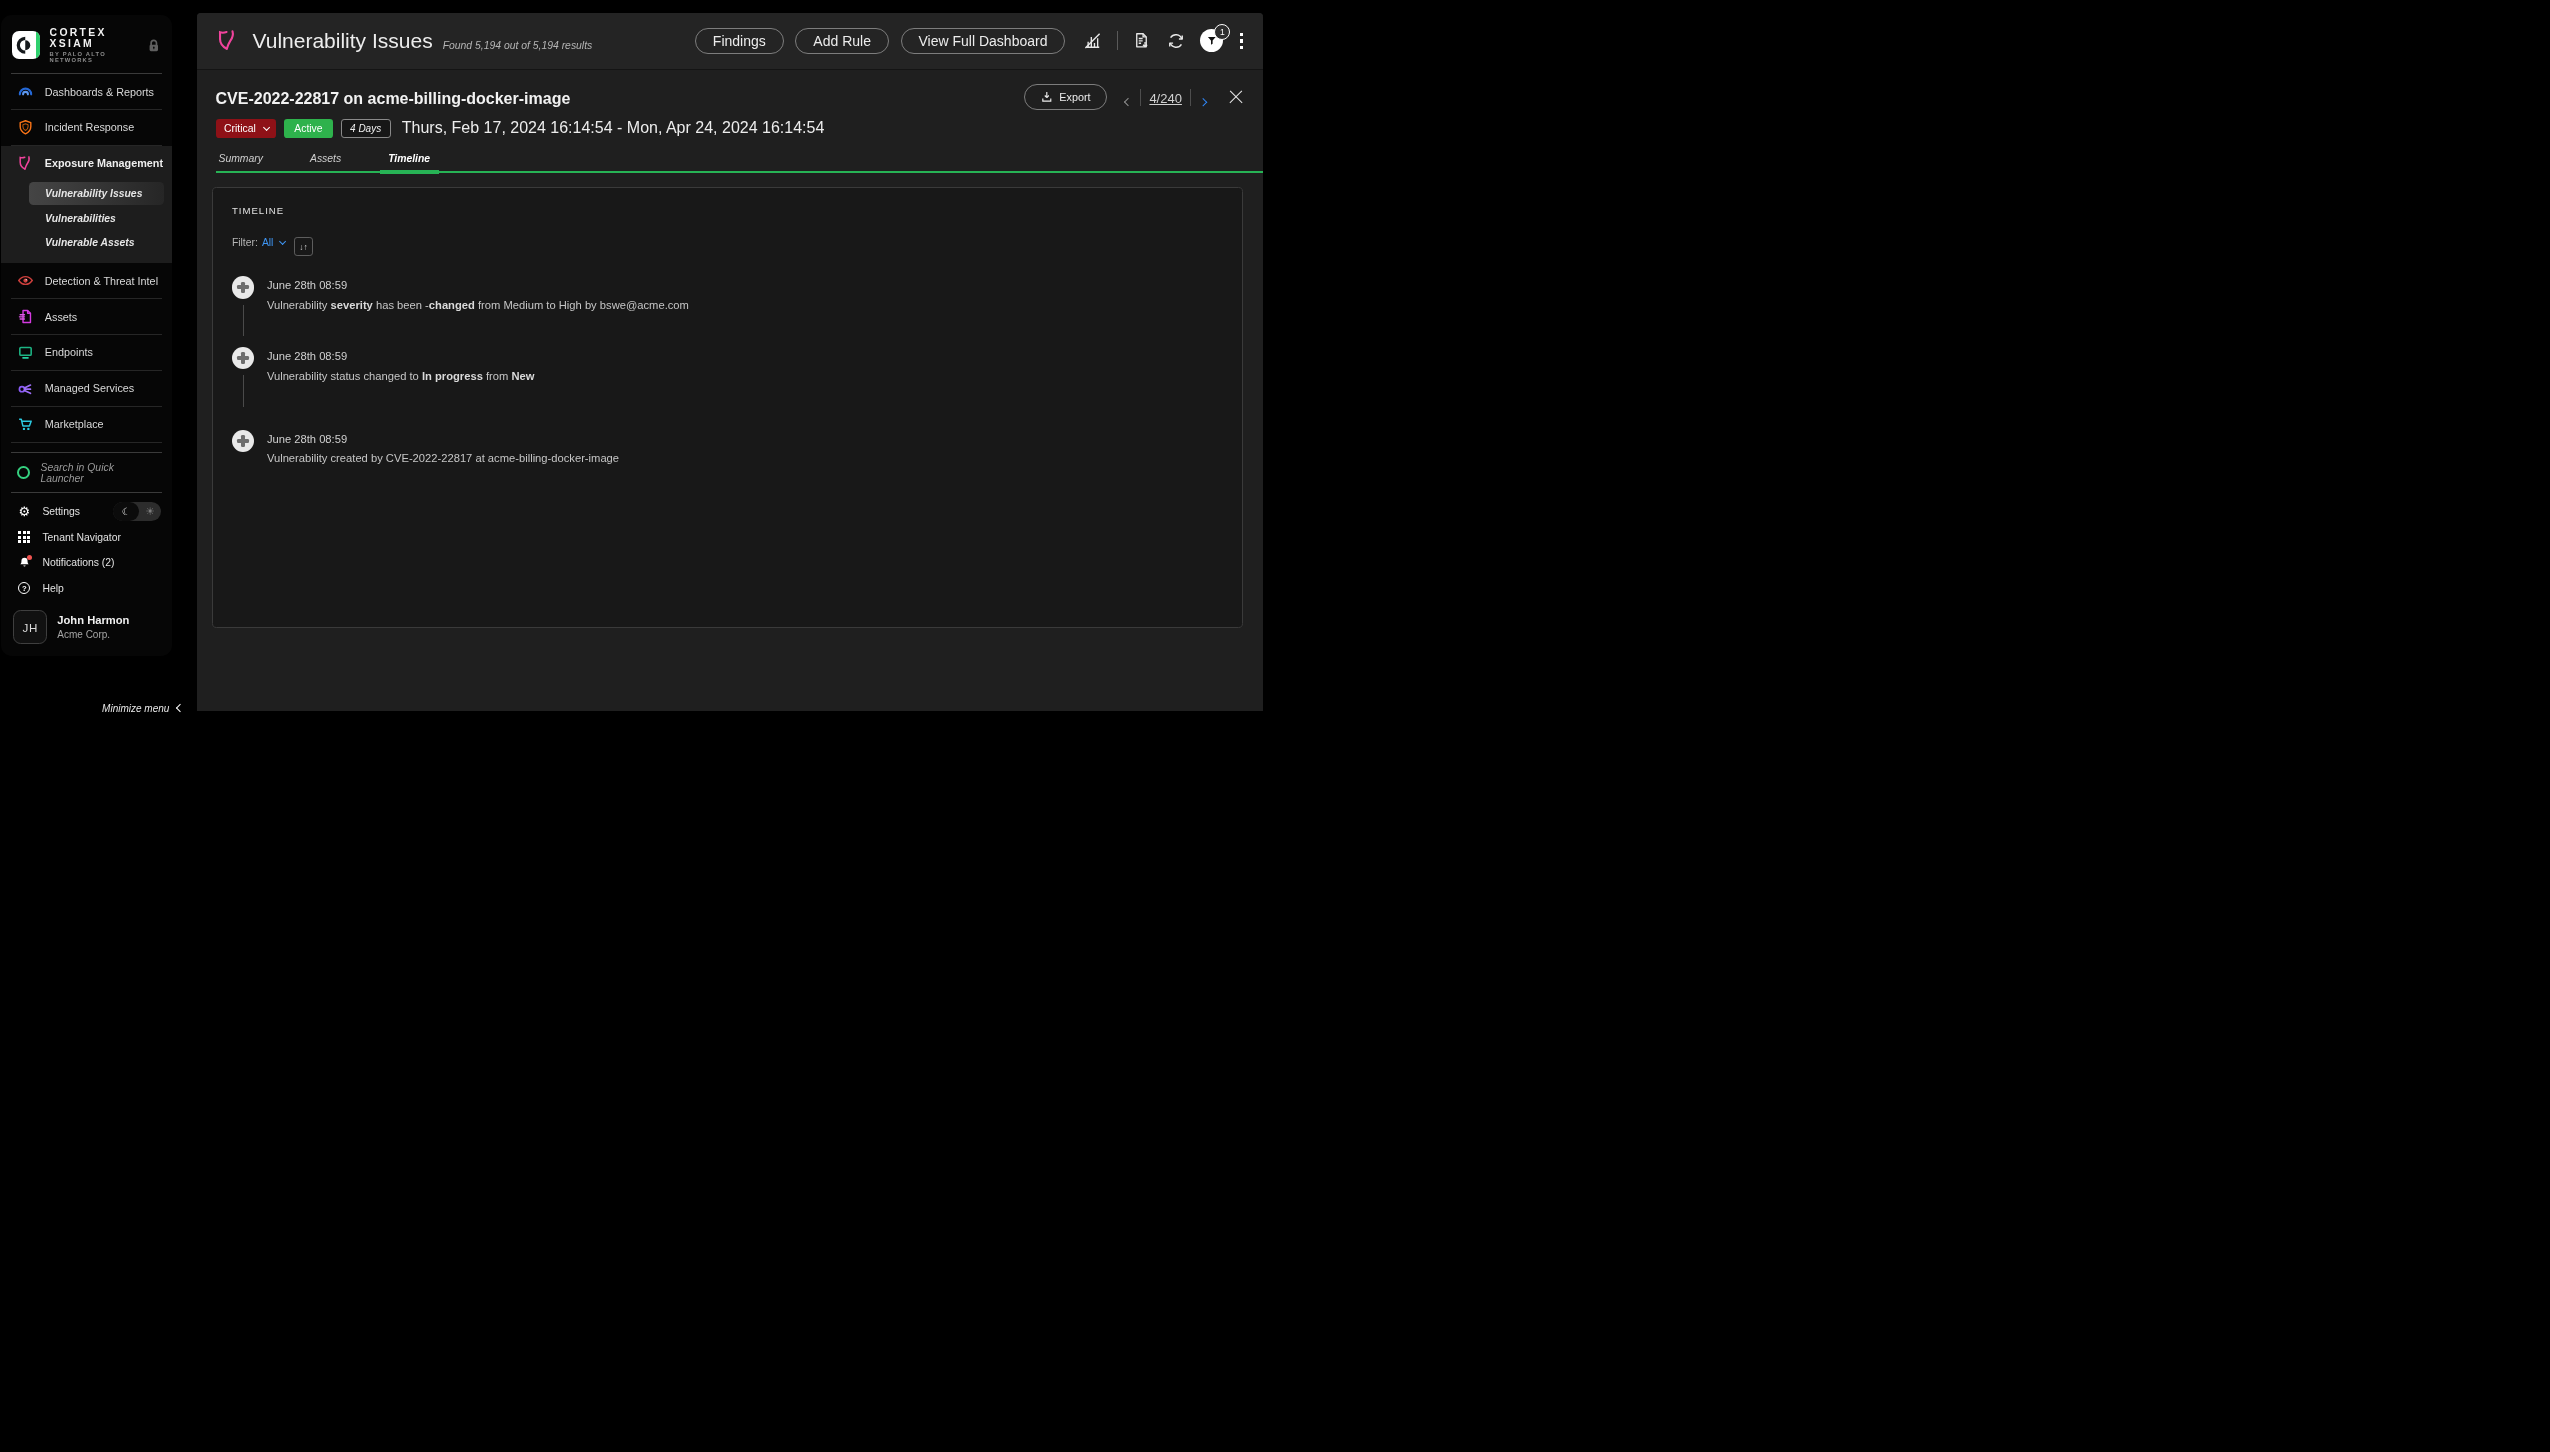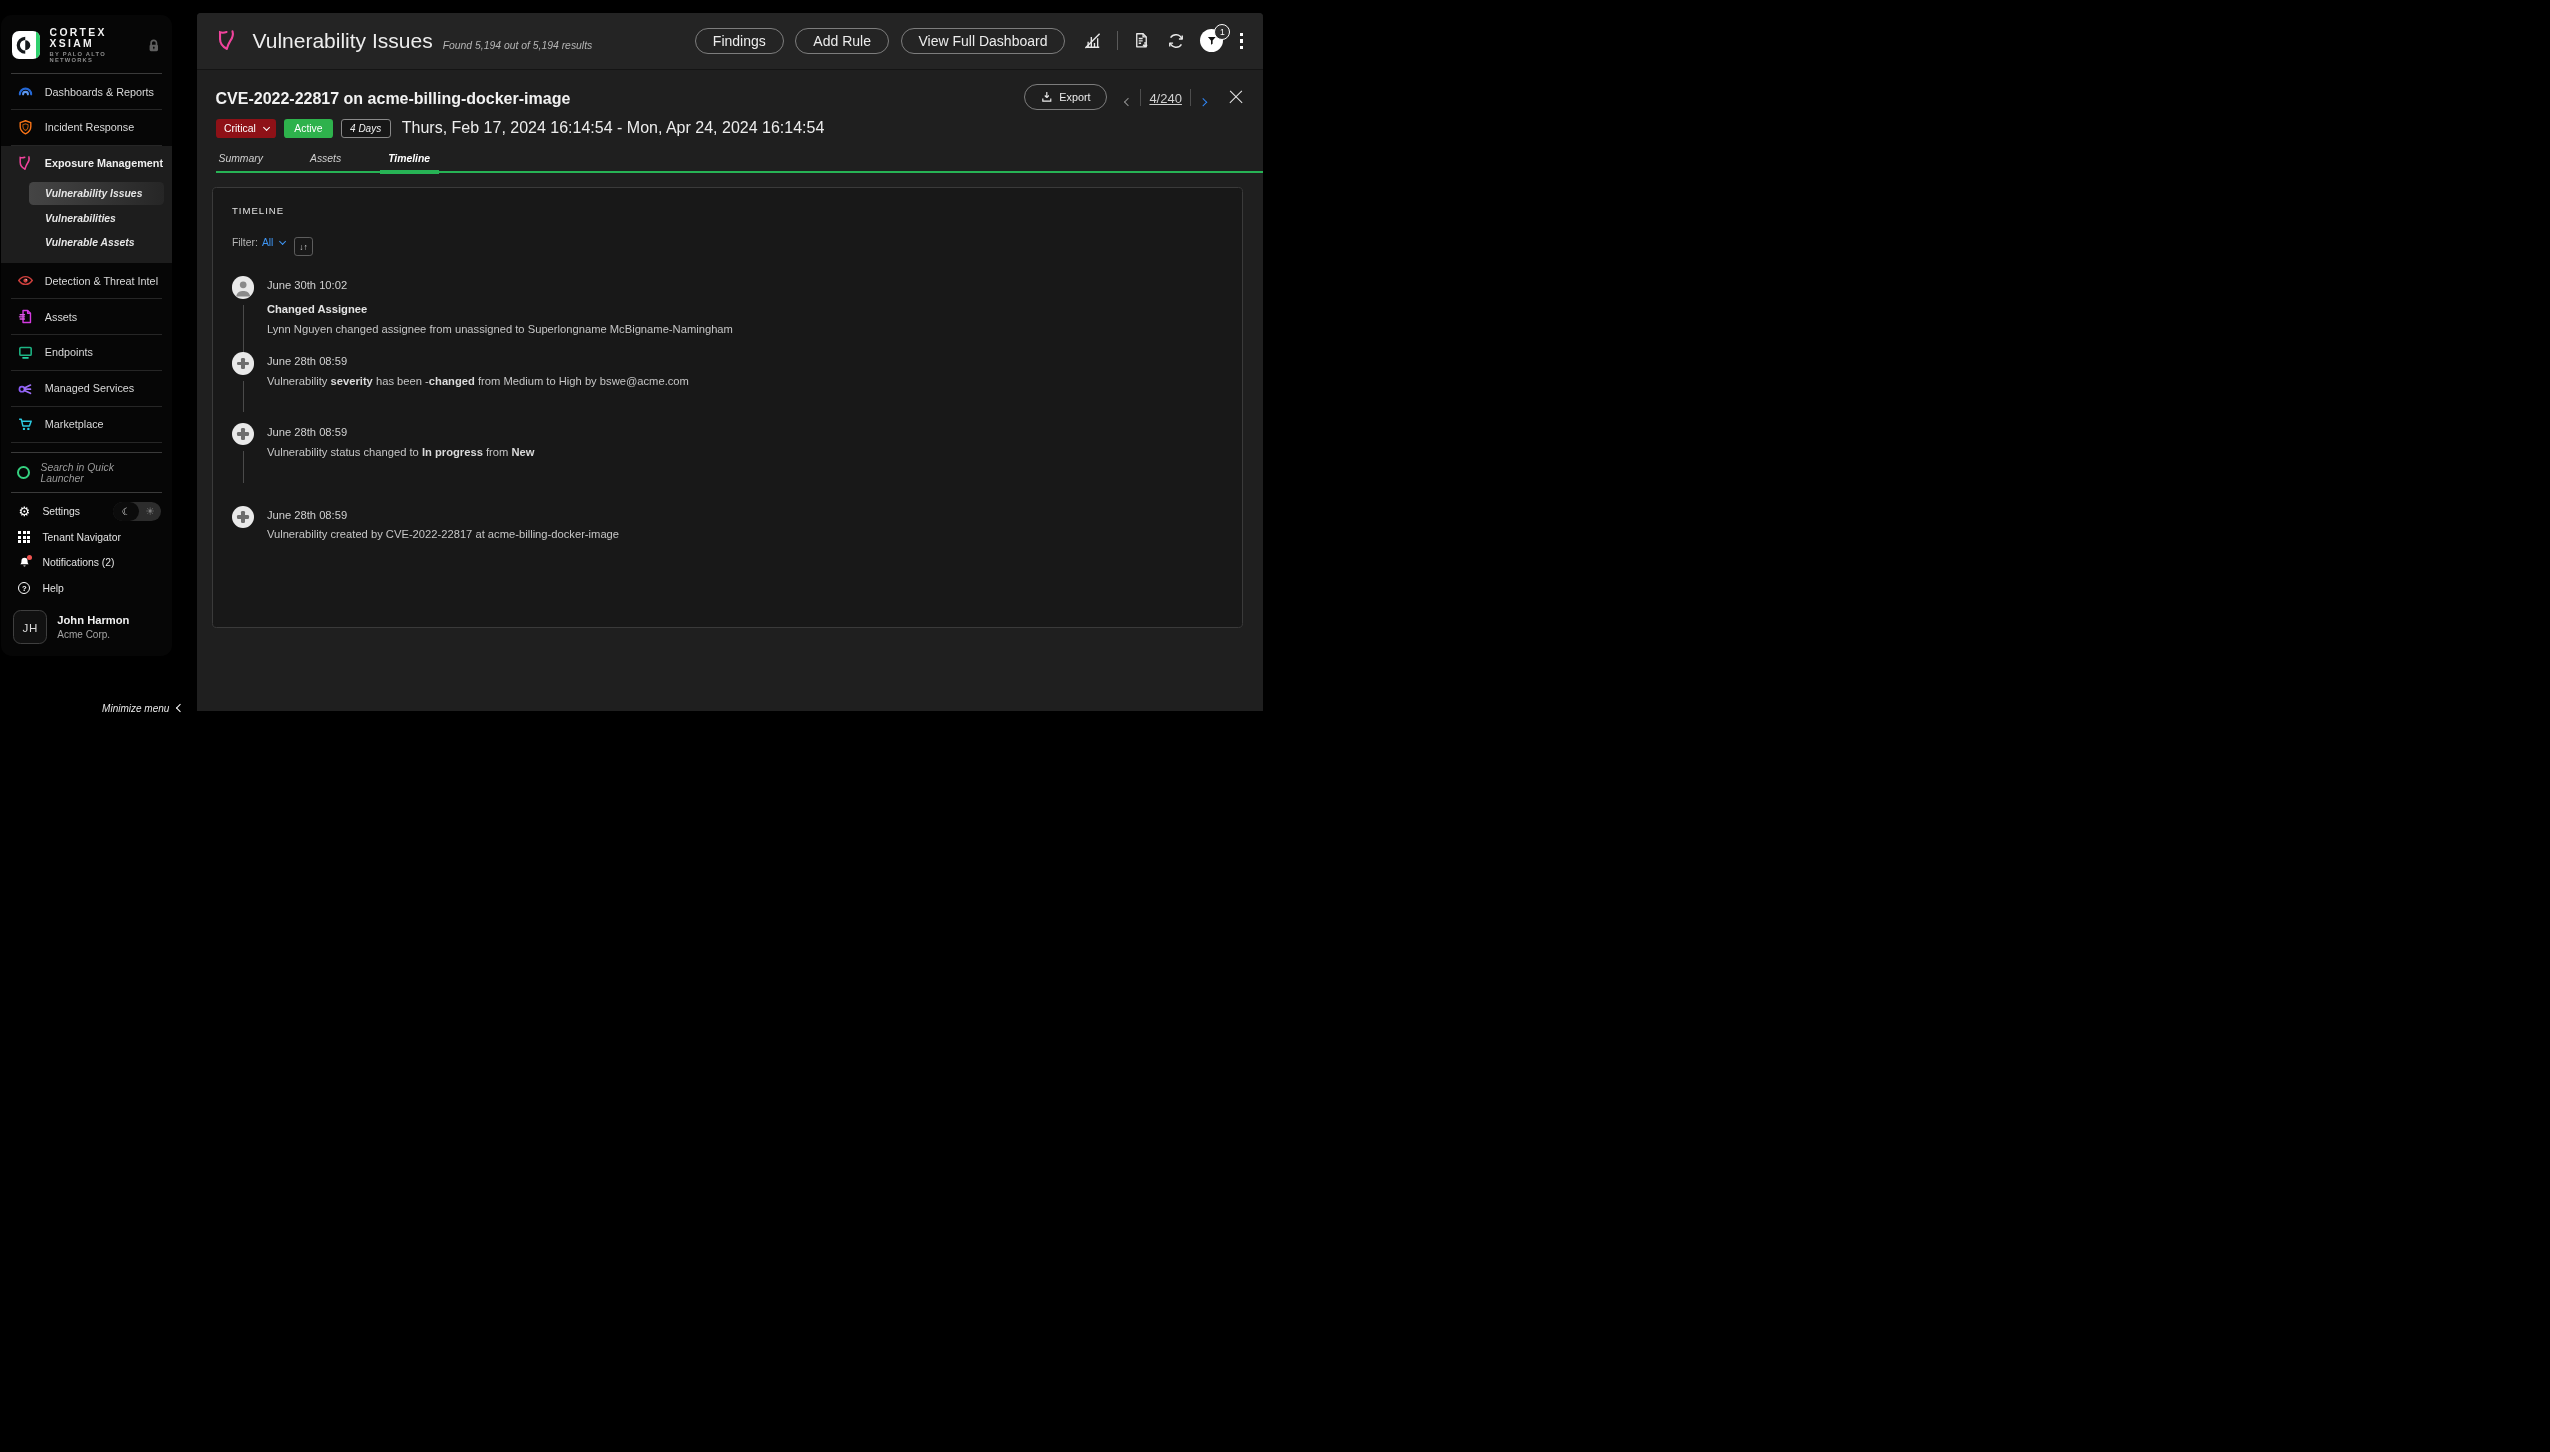--- a/index.html
+++ b/index.html
@@ -434,32 +434,20 @@
         <span class="filter-value">
           <span>All</span>
           <span class="chev-dn blue"></span>
         </span>
         <button class="sort-btn">↓↑</button>
       </div>
 
       <div class="entries">
 
 
-        <div class="tl-entry mb2">
-          <span class="tl-icon">
-            <svg width="22.4" height="22.4" viewBox="0 0 24 24">
-                <circle cx="12" cy="9.5" r="3.6" fill="#8a8a8a"></circle>
-                <path d="M4.5 22c.8-4.8 4.4-6 7.5-6s6.7 1.2 7.5 6z" fill="#8a8a8a"></path>
-              </svg>
-          </span>
-          <span class="tl-connector"></span>
-          <div class="tl-time">June 30th 10:02</div>
-          <div class="tl-subtitle">Changed Assignee</div>
-          <div class="tl-desc"><span>Lynn Nguyen changed assignee from unassigned to Superlongname McBigname-Namingham</span></div>
-        </div>
 
         <div class="tl-entry mb3">
           <span class="tl-icon">
               <span class="plus-glyph"></span>
             </span>
           <span class="tl-connector"></span>
           <div class="tl-time">June 28th 08:59</div>
           <div class="tl-desc"><span>Vulnerability </span><b>severity</b><span> has been -</span><b>changed</b><span> from Medium to High by bswe@acme.com</span></div>
         </div>
 

